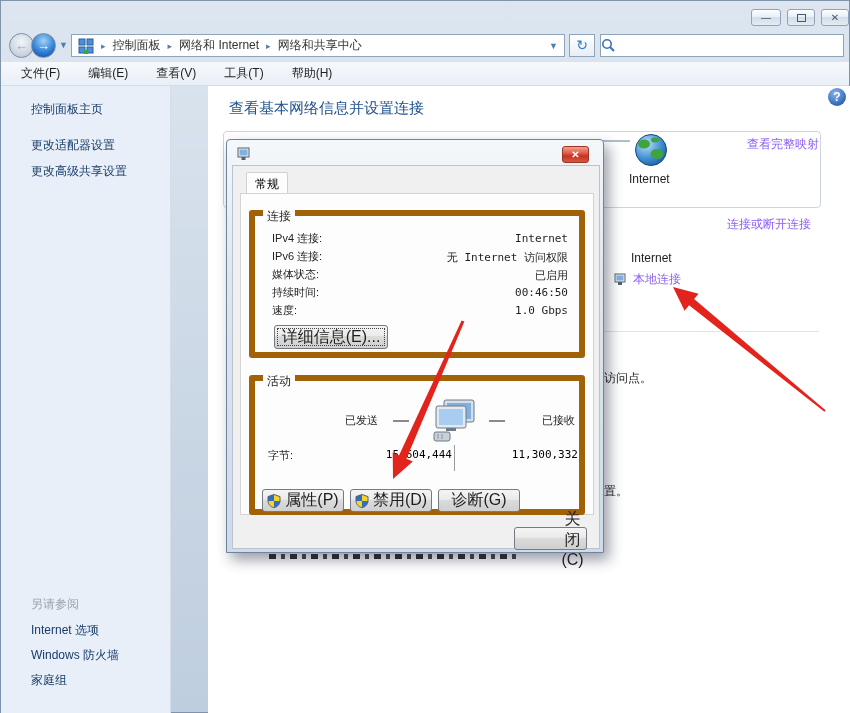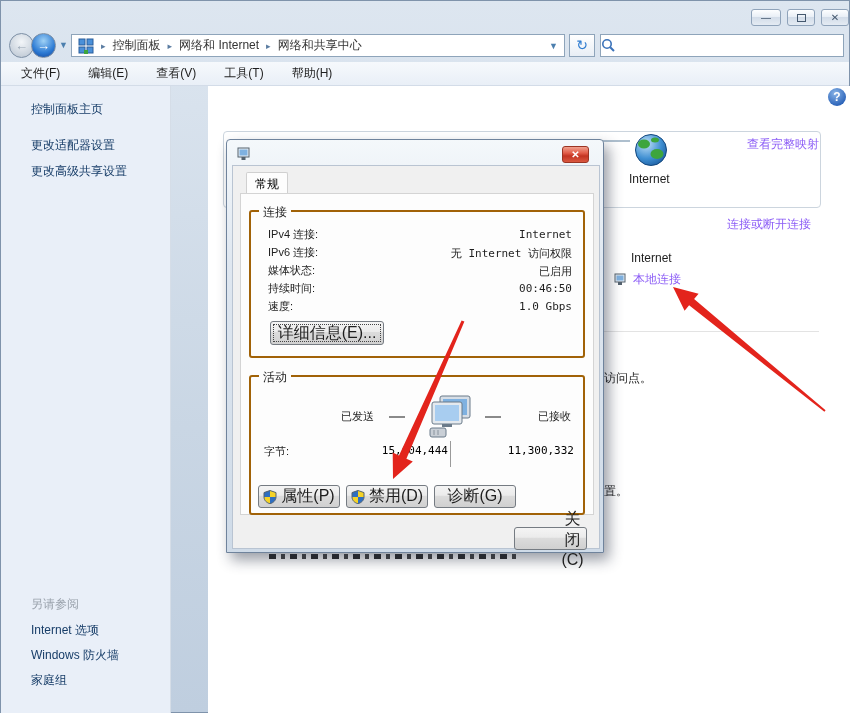--- a/index.html
+++ b/index.html
@@ -55,21 +55,21 @@
     background:linear-gradient(#f4f8fb,#dfe7f0 30%,#cfdbe8);box-shadow:5px 7px 14px rgba(30,40,60,.45);box-sizing:border-box;}
   .dlg-title{position:absolute;left:38px;top:7px;font-size:16px;color:#1e1e1e;margin-top:26px;}
   .dlg-close{position:absolute;left:335px;top:6px;width:27px;height:17px;border:1px solid #9a3423;border-radius:3px;
     background:linear-gradient(#f0a08e,#e25d49 40%,#c33422 60%,#d9573f);color:#fff;font-size:10px;font-weight:bold;
     text-align:center;line-height:15px;box-sizing:border-box;}
   .dlg-content{position:absolute;left:5px;top:25px;width:368px;height:384px;background:#f0f0f0;
     border:1px solid #b9c4d2;box-sizing:border-box;}
   .tab{position:absolute;left:13px;top:6px;width:42px;height:22px;background:#fdfdfd;border:1px solid #d0d0d0;
     border-bottom:none;border-radius:2px 2px 0 0;font-size:12px;text-align:center;line-height:22px;box-sizing:border-box;}
   .tabpage{position:absolute;left:7px;top:27px;width:354px;height:322px;background:#fdfdfd;border:1px solid #d4d4d4;box-sizing:border-box;}
-  .groupbox{position:absolute;left:8px;width:336px;border:2px solid #a16207;border-radius:3px;box-sizing:border-box;}
+  .groupbox{position:absolute;left:8px;width:336px;border:6px solid #a16207;border-radius:3px;box-sizing:border-box;}
   .grouplabel{position:absolute;left:8px;top:-8px;background:#fdfdfd;padding:0 4px;font-size:12px;color:#1e1e1e;}
   .g1{top:16px;height:148px;}
   .g2{top:181px;height:140px;}
   .row-label{position:absolute;left:17px;font-size:11px;color:#1e1e1e;white-space:nowrap;text-align:center;}
   .row-value{position:absolute;right:11px;font-size:11px;color:#1e1e1e;white-space:nowrap;
     font-family:"DejaVu Sans Mono",monospace;}
   .btn{border:1px solid #757b82;border-radius:3px;font-size:16px;color:#1e1e1e;text-align:center;
     background:linear-gradient(#f4f4f4,#ebebeb 45%,#dcdcdc 46%,#d0d0d0);box-sizing:border-box;
     display:flex;align-items:center;justify-content:center;gap:4px;font-family:"Liberation Sans",sans-serif;}
   .details-btn{position:absolute;left:19px;top:109px;width:114px;height:24px;outline:1px dotted #444;outline-offset:-4px;}
@@ -139,20 +139,21 @@
     <span class="side-link" style="top:51px;">更改适配器设置</span>
     <span class="side-link" style="top:77px;">更改高级共享设置</span>
     <span class="side-header" style="top:510px;text-align:center;">另请参阅</span>
     <span class="side-link" style="top:536px;">Internet 选项</span>
     <span class="side-link" style="top:561px;">Windows 防火墙</span>
     <span class="side-link" style="top:586px;">家庭组</span>
   </div>
 
   <div class="abs main">
     <div class="help-icon">?</div>
+    <span class="page-title">查看基本网络信息并设置连接</span>
 
     <div class="mapbox">
       <span class="link" style="position:absolute;right:1px;top:4px;">查看完整映射</span>
       <div style="position:absolute;left:346px;top:8px;width:60px;height:2px;background:#aebfce;"></div>
       <svg width="34" height="34" style="position:absolute;left:410px;top:1px;">
         <defs>
             <radialGradient id="gG" cx="35%" cy="30%" r="80%">
           <stop offset="0%" stop-color="#bfe0f7"></stop>
               <stop offset="60%" stop-color="#3f8fd2"></stop>
               <stop offset="100%" stop-color="#1a5a9e"></stop>

